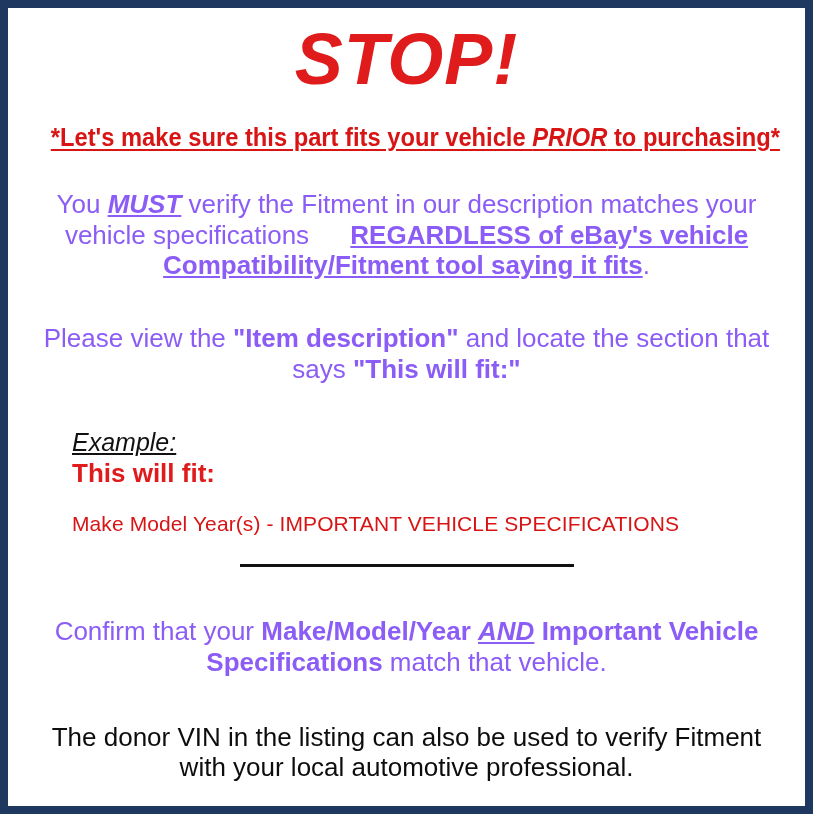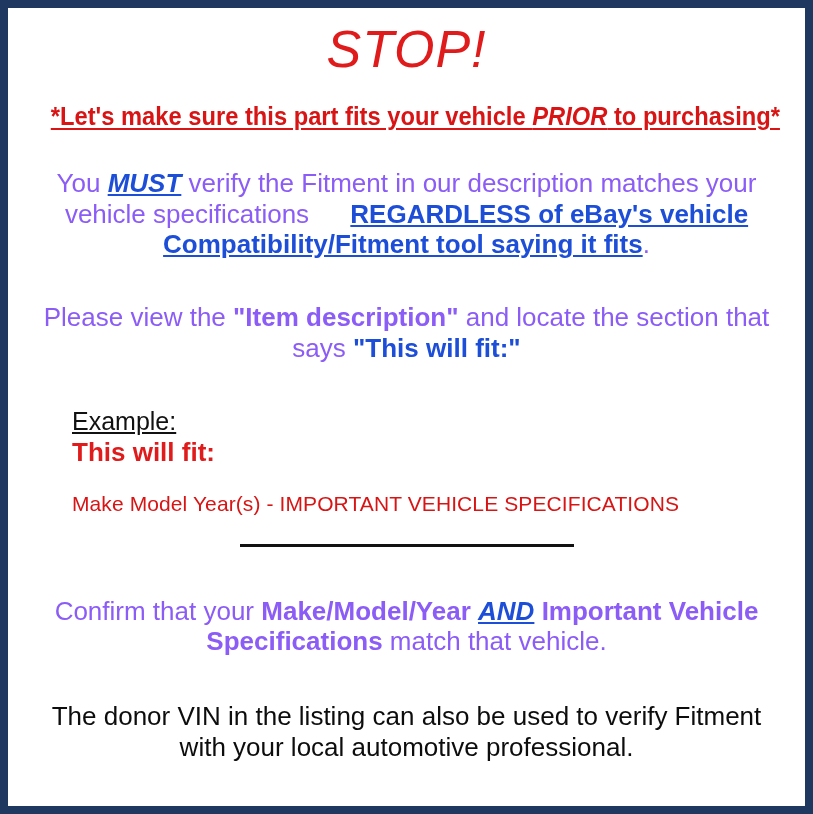--- a/index.html
+++ b/index.html
@@ -17,30 +17,30 @@
   #notice-card {
     box-sizing: border-box;
     width: 813px;
     height: 814px;
     border: 8px solid #1e3860;
     background: #ffffff;
     padding: 6px 16px 0 16px;
     text-align: center;
   }
 
-  .red       { color: #1d4ed8; }
+  .red       { color: #8b5cf6; }
   .black     { color: #8b5cf6; }
   .b         { font-weight: bold; }
   .biu       { font-weight: bold; font-style: italic; text-decoration: underline; }
   .bu        { font-weight: bold; text-decoration: underline; margin-left: 34px; }
 
   
   #stop-heading {
-    font-size: 52px;
-    font-weight: normal;
+    font-size: 72px;
+    font-weight: bold;
     font-style: italic;
     color: #e01b1b;
     letter-spacing: 1px;
     line-height: 1.04;
     margin: 8px 0 0 0;
   }
 
   
   #tagline {
     font-family: "Liberation Sans", sans-serif;
@@ -72,20 +72,21 @@
   #para-vin         { margin-top: 44px; }
 
   
   #example-block {
     text-align: left;
     padding-left: 48px;
     margin-top: 44px;
   }
   #example-label {
     font-size: 25px;
+    font-style: italic;
     text-decoration: underline;
     text-underline-offset: 2px;
     color: #111111;
     line-height: 1.16;
   }
   #example-fit {
     font-size: 26px;
     font-weight: bold;
     color: #e01b1b;
     line-height: 1.16;

